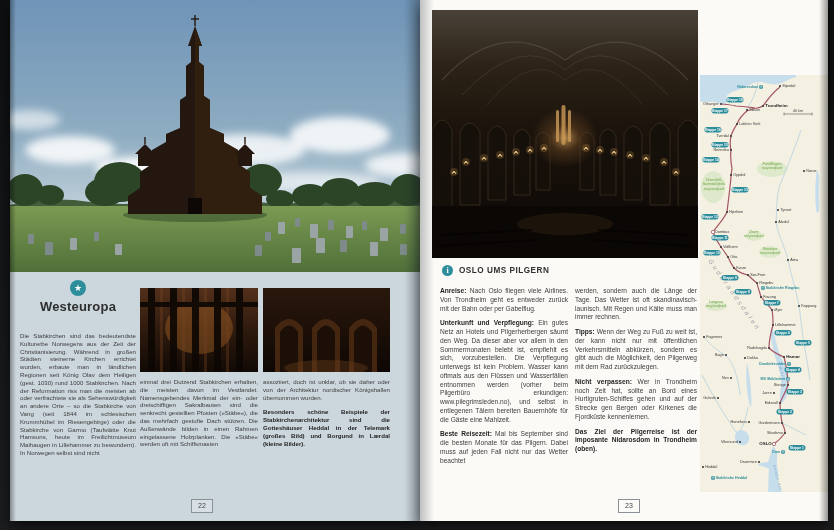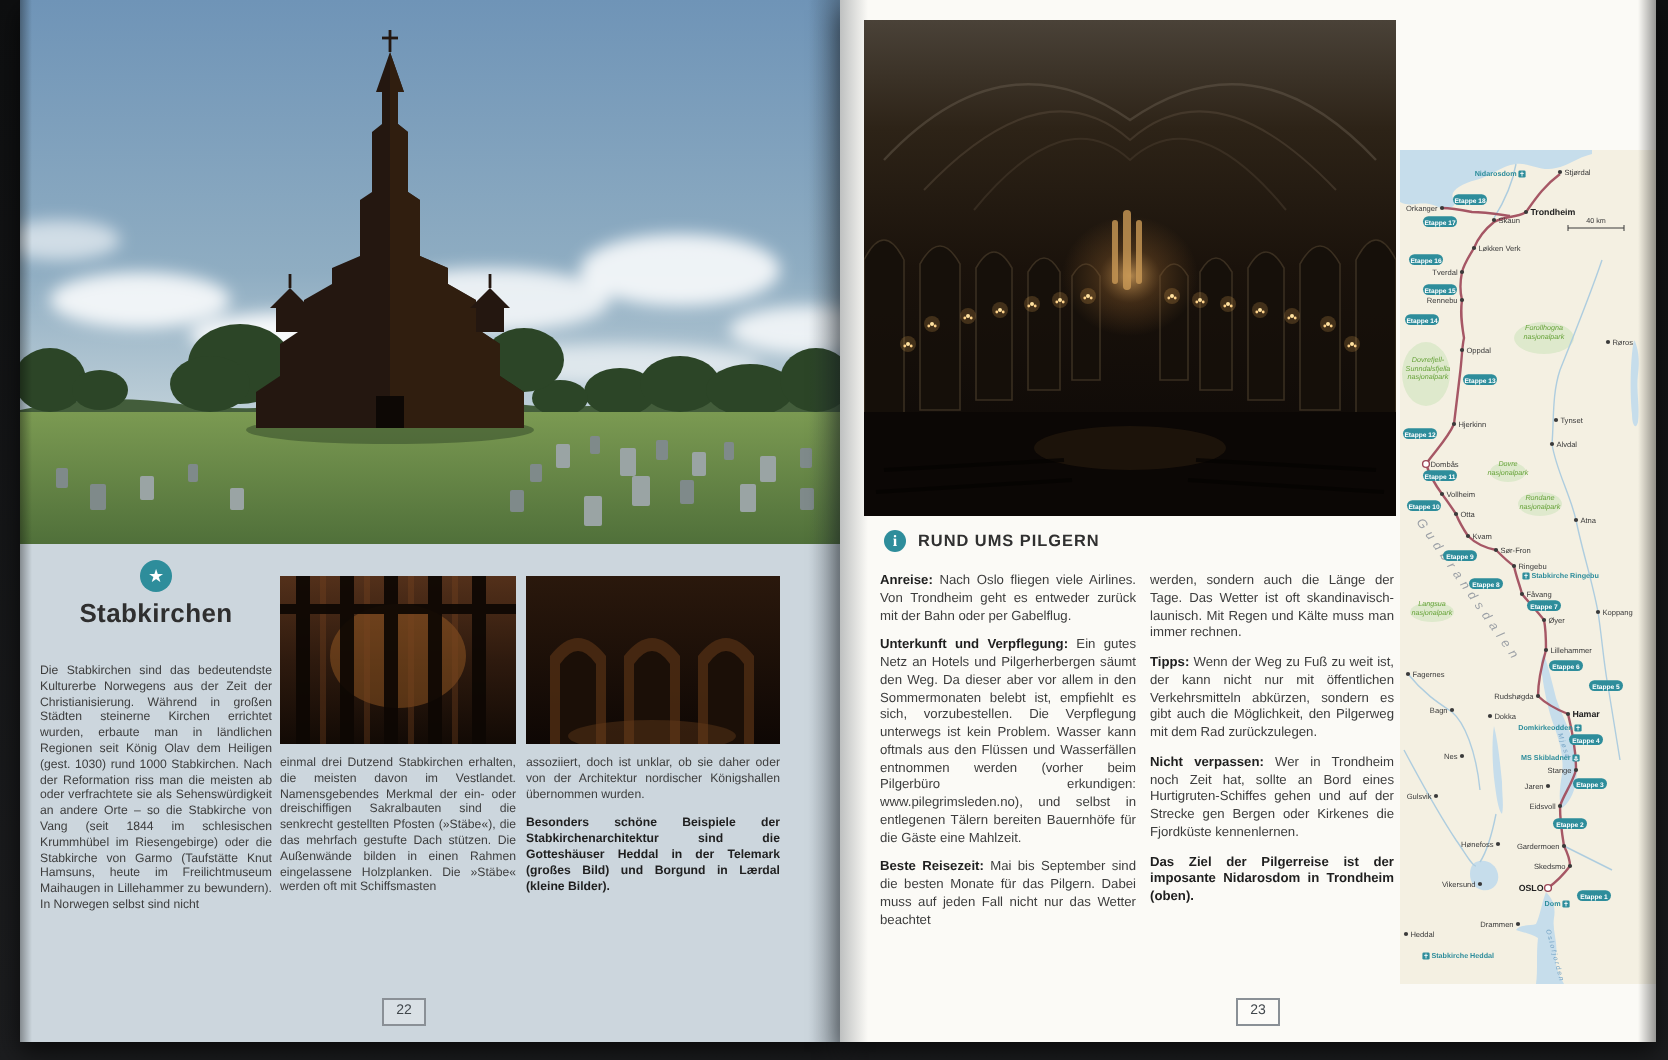--- a/index.html
+++ b/index.html
@@ -151,21 +151,21 @@
             <line x1="181" y1="19" x2="189" y2="19"></line>
           <line x1="135" y1="144" x2="135" y2="137"></line>
             <line x1="235" y1="144" x2="235" y2="137"></line>
         </g>
         <rect x="178" y="198" width="14" height="16" fill="#0d0805"></rect>
       </g>
     </svg>
 
     <div class="section-head">
       <div class="star-badge">★</div>
-      <div class="section-title">Stabkirchen</div>
+      <div class="section-title">Westeuropa</div>
     </div>
 
     <div class="col col1">Die Stabkirchen sind das bedeutendste Kulturerbe Norwegens aus der Zeit der Christianisierung. Während in großen Städten steinerne Kirchen errichtet wurden, erbaute man in ländlichen Regionen seit König Olav dem Heiligen (gest. 1030) rund 1000 Stabkirchen. Nach der Reformation riss man die meisten ab oder verfrachtete sie als Sehenswürdigkeit an andere Orte – so die Stabkirche von Vang (seit 1844 im schlesischen Krummhübel im Riesengebirge) oder die Stabkirche von Garmo (Taufstätte Knut Hamsuns, heute im Freilichtmuseum Maihaugen in Lillehammer zu bewundern). In Norwegen selbst sind nicht</div>
 
     <svg class="thumb thumb1" viewBox="0 0 118 84" preserveAspectRatio="none" aria-hidden="true">
       <defs>
           <linearGradient id="t1g" x1="0" y1="0" x2="0" y2="1">
         <stop offset="0" stop-color="#53301a"></stop>
             <stop offset=".5" stop-color="#2e1a0e"></stop>
             <stop offset="1" stop-color="#120a05"></stop>
@@ -288,21 +288,21 @@
       <g stroke="#050302" stroke-width="2" opacity=".7">
         <line x1="10" y1="225" x2="100" y2="220"></line>
           <line x1="166" y1="220" x2="256" y2="225"></line>
         <line x1="6" y1="236" x2="104" y2="230"></line>
           <line x1="162" y1="230" x2="260" y2="236"></line>
       </g>
     </svg>
 
     <div class="infobox-head">
       <div class="info-icon">i</div>
-      <div class="infobox-title">RUND UMS PILGERN</div>
+      <div class="infobox-title">OSLO UMS PILGERN</div>
     </div>
 
     <div class="icol icol1">
         <p class="para"><b>Anreise: </b>Nach Oslo fliegen viele Airlines. Von Trondheim geht es entweder zurück mit der Bahn oder per Gabelflug.</p>
         <p class="para"><b>Unterkunft und Verpflegung: </b>Ein gutes Netz an Hotels und Pilgerherbergen säumt den Weg. Da dieser aber vor allem in den Sommermonaten belebt ist, empfiehlt es sich, vorzubestellen. Die Verpflegung unterwegs ist kein Problem. Wasser kann oftmals aus den Flüssen und Wasserfällen entnommen werden (vorher beim Pilgerbüro erkundigen: www.pilegrimsleden.no), und selbst in entlegenen Tälern bereiten Bauernhöfe für die Gäste eine Mahlzeit.</p>
         <p class="para"><b>Beste Reisezeit: </b>Mai bis September sind die besten Monate für das Pilgern. Dabei muss auf jeden Fall nicht nur das Wetter beachtet</p>
       </div>
     <div class="icol icol2">
         <p class="para">werden, sondern auch die Länge der Tage. Das Wetter ist oft skandinavisch-launisch. Mit Regen und Kälte muss man immer rechnen.</p>
         <p class="para"><b>Tipps: </b>Wenn der Weg zu Fuß zu weit ist, der kann nicht nur mit öffentlichen Verkehrsmitteln abkürzen, sondern es gibt auch die Möglichkeit, den Pilgerweg mit dem Rad zurückzulegen.</p>

